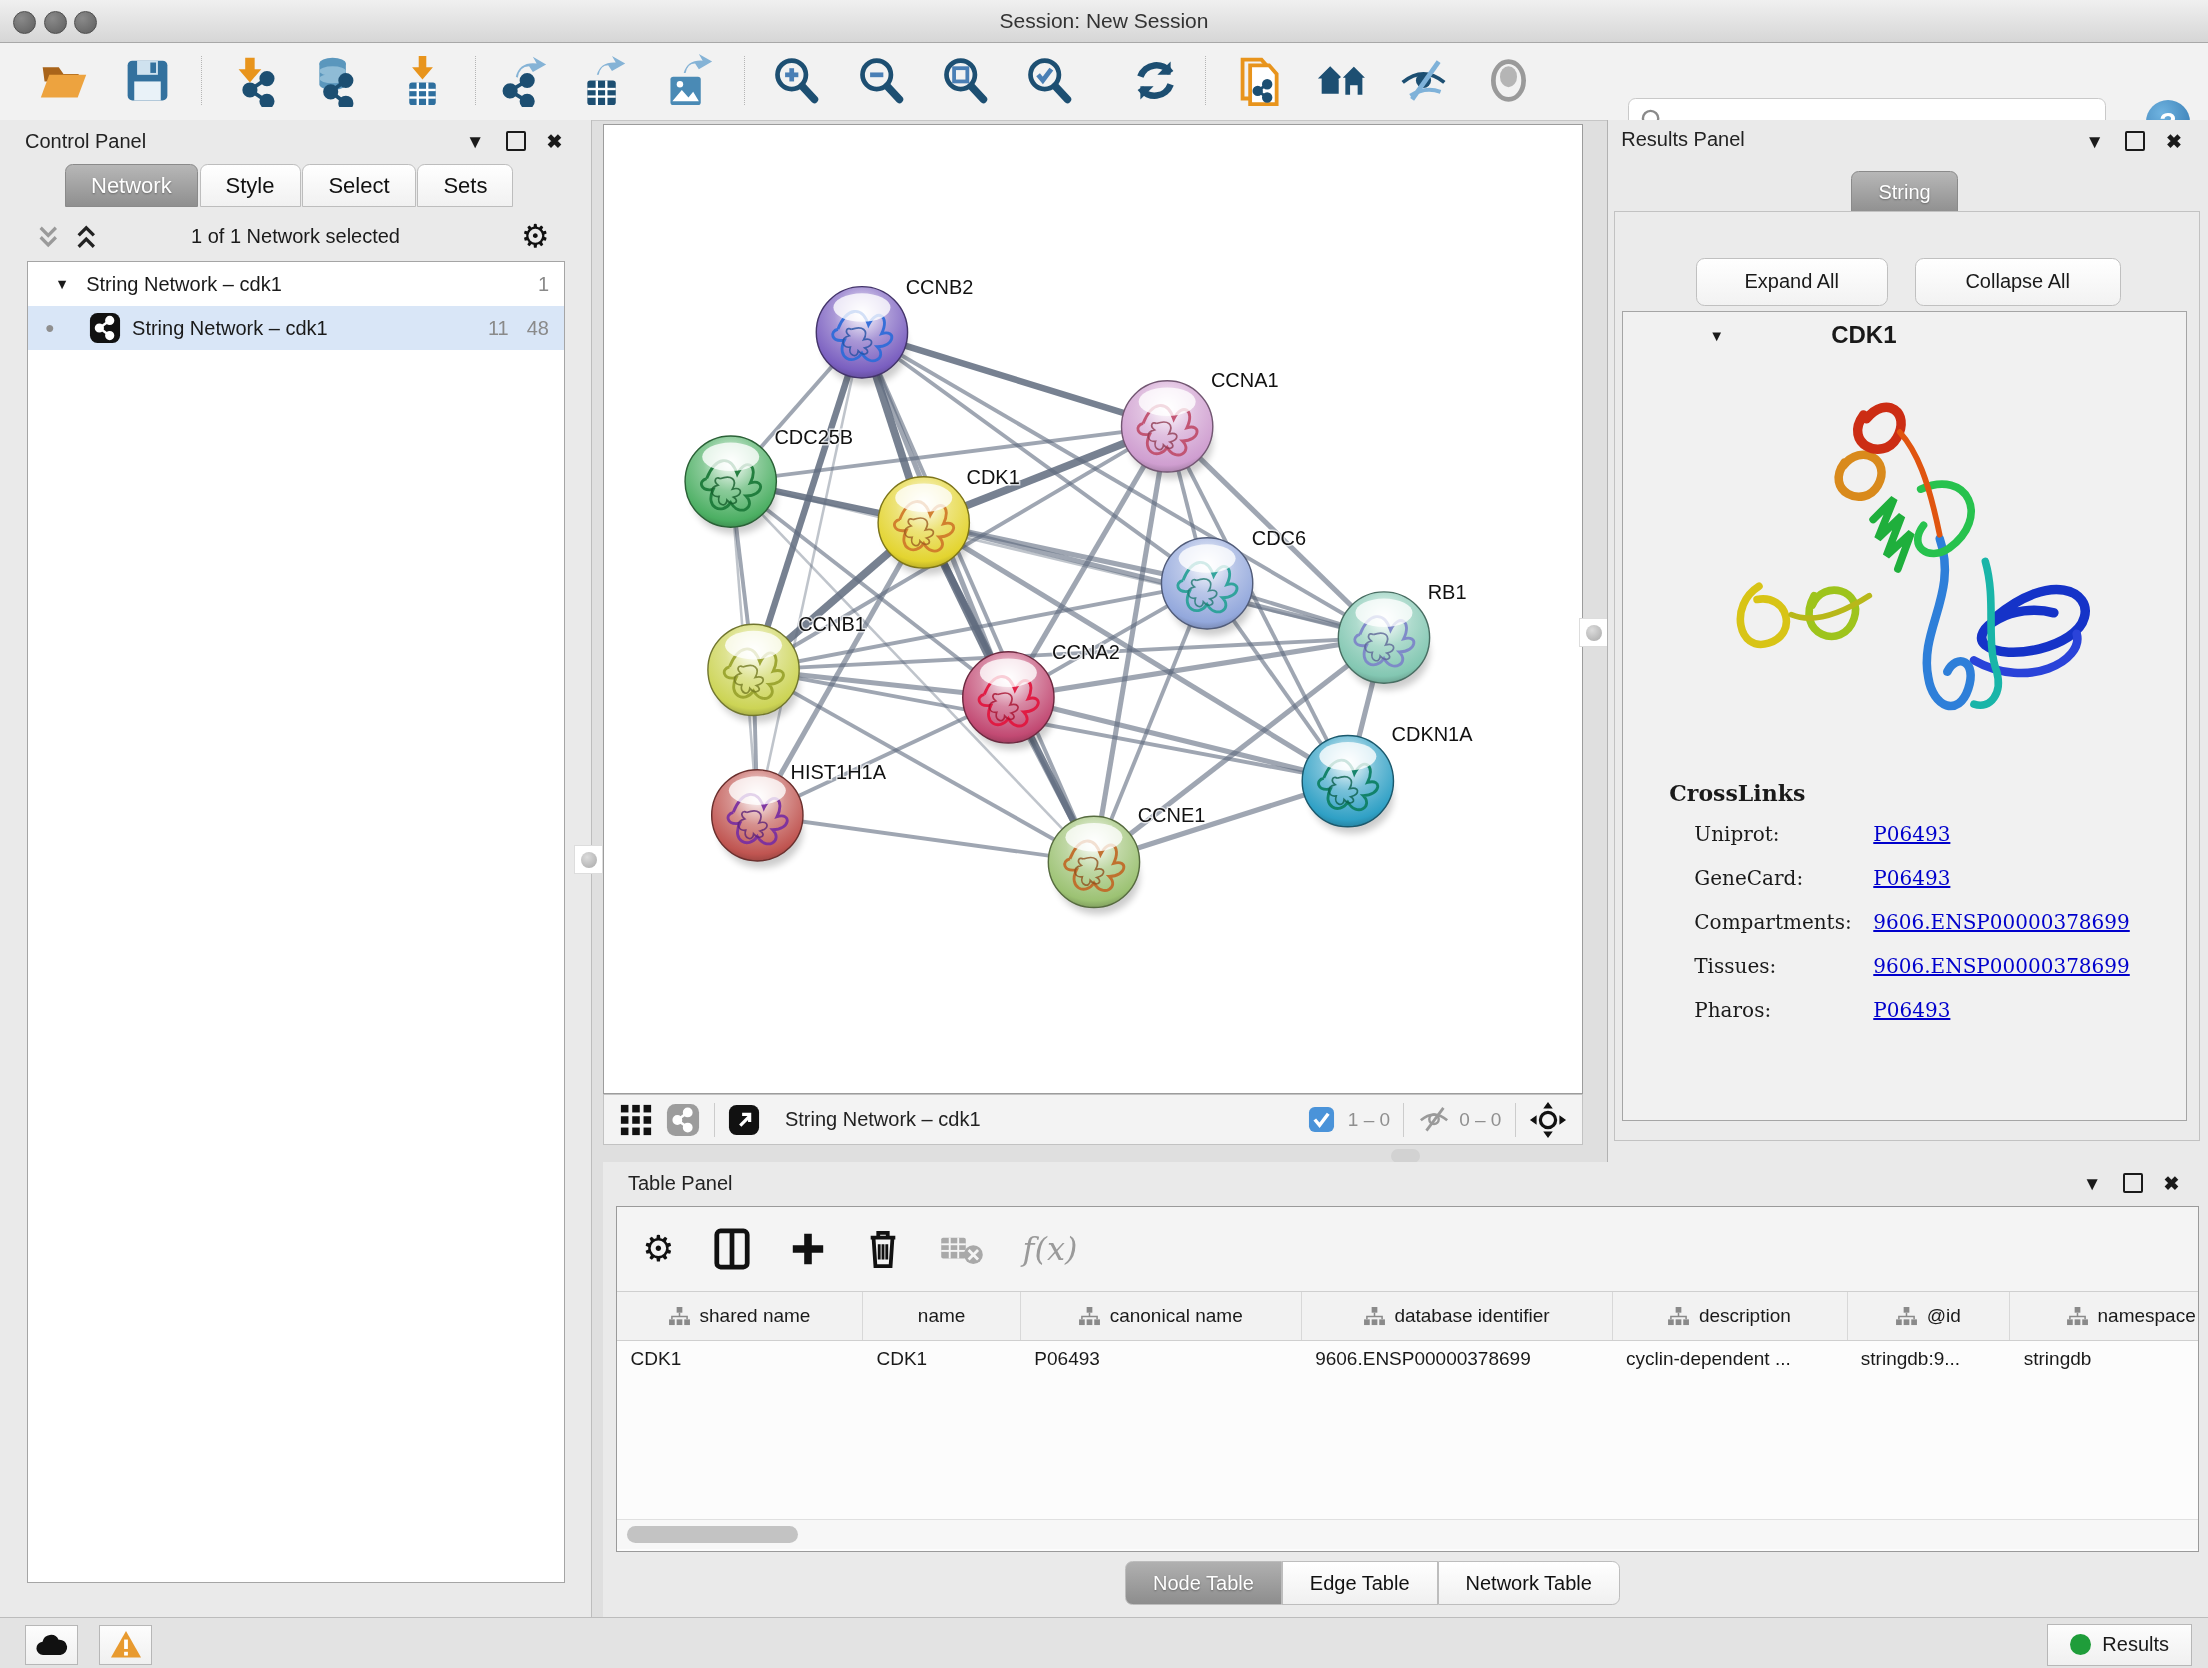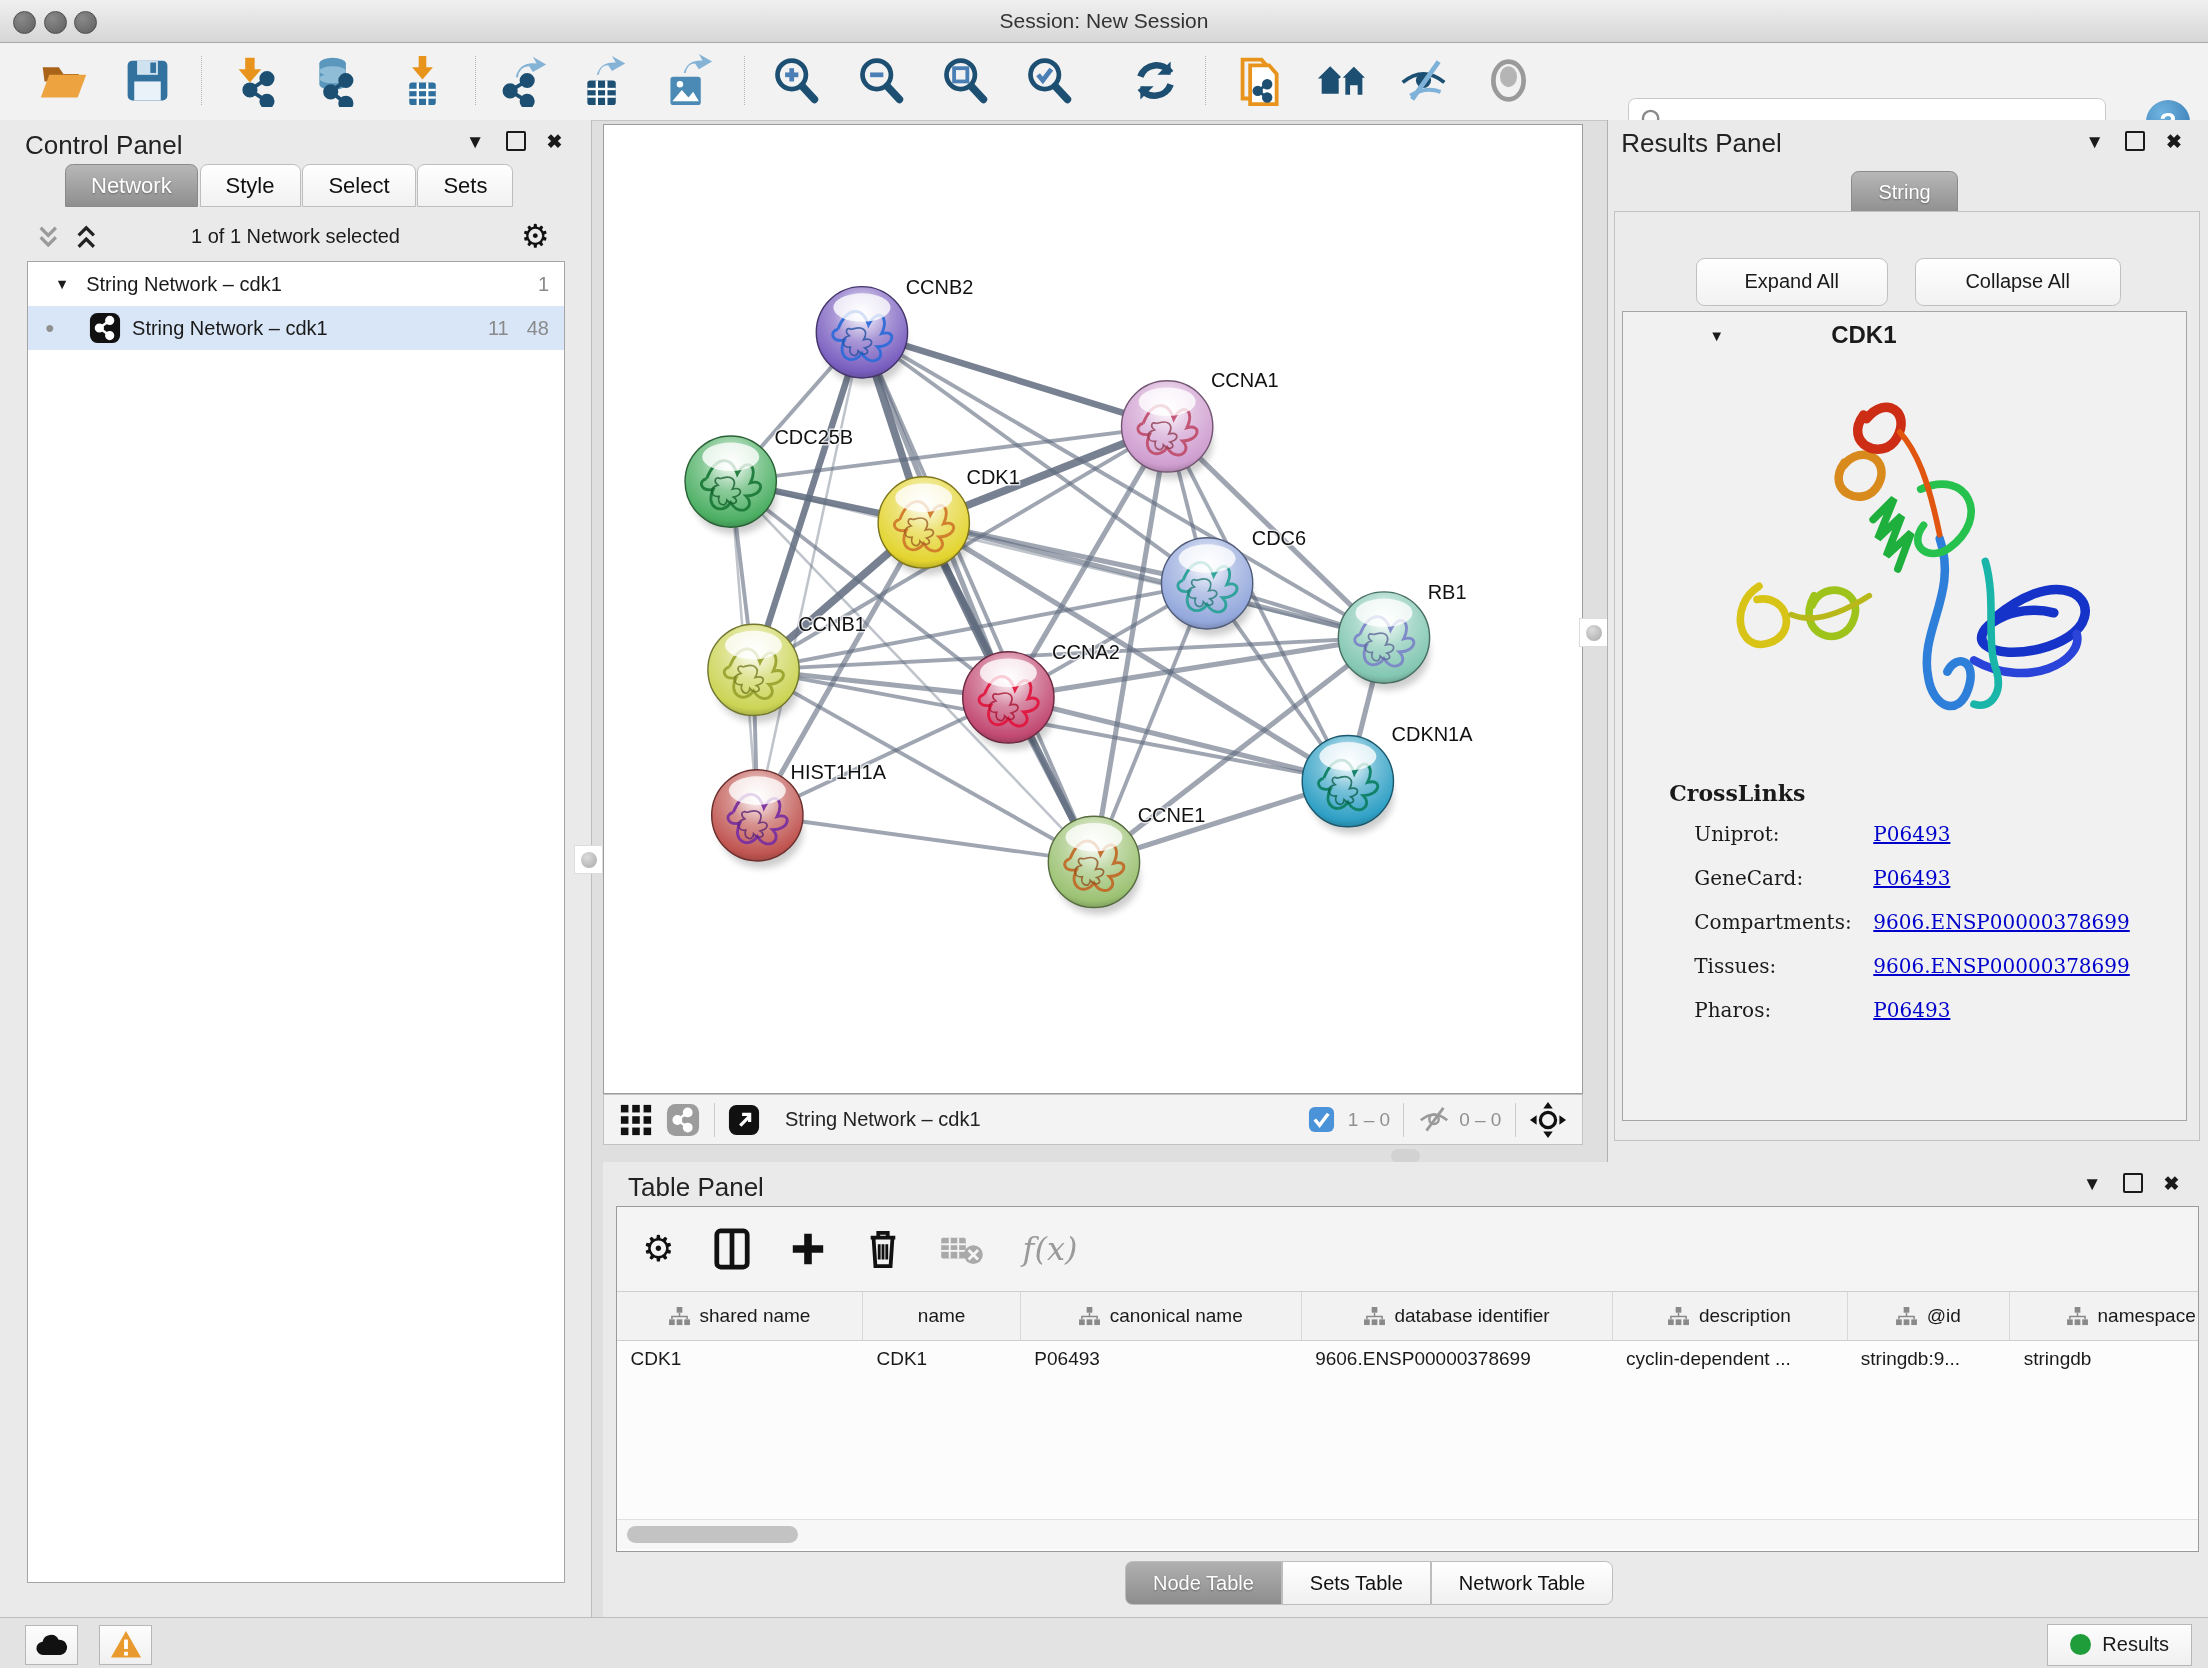--- a/index.html
+++ b/index.html
@@ -21,21 +21,21 @@
   .tsep{position:absolute;top:13.3px;height:49px;width:0;border-left:1.9px dotted #b5b5b5;}
   #search-box{left:1628px;top:55px;width:476px;height:42px;background:#fff;
       border:1.9px solid #c9c9c9;border-radius:7.6px;}
   #search-input{position:absolute;left:44px;top:1.9px;width:418px;height:34px;border:none;outline:none;
       font-size:19px;font-family:"Liberation Sans",sans-serif;background:transparent;}
   #help-btn{left:2146px;top:57px;width:44px;height:44px;border-radius:50%;
       background:radial-gradient(circle at 35% 30%,#6fb3e0,#2f74ad);color:#fff;text-align:center;
       line-height:44px;font-size:28.5px;font-weight:bold;}
 
   
-  .panel-title{font-size:26px;color:#222;}
+  .panel-title{font-size:20px;color:#222;}
   .win-icons{position:absolute;display:flex;gap:21px;align-items:center;color:#1a1a1a;}
   .wi{font-size:19px;line-height:19px;}
   .wi-sq{width:16px;height:16px;border:2.9px solid #1a1a1a;border-radius:1.9px;}
 
   
   #control-panel{left:0;top:120px;width:591px;height:1497px;background:#eaeaea;border-right:1px solid #bdbdbd;}
   .tabs-row{position:absolute;display:flex;}
   .tab{border:1px solid #bdbdbd;background:linear-gradient(#ffffff,#f1f1f1);border-radius:7.6px 7.6px 0 0;
        padding:7.6px 25px;font-size:22px;margin-right:1.9px;color:#111;}
   .tab.sel{background:linear-gradient(#b7b7b7,#8f8f8f);color:#fff;border-color:#8a8a8a;
@@ -807,21 +807,21 @@
         <div class="td" style="width: 243px;">stringdb</div>
       </div>
 
     <div id="tp-hscroll">
       <div id="tp-hthumb"></div>
     </div>
   </div>
 
   <div id="tp-tabs">
     <div class="tp-tab sel">Node Table</div>
-    <div class="tp-tab">Sets Table</div>
+    <div class="tp-tab">Edge Table</div>
     <div class="tp-tab">Network Table</div>
   </div>
 </div>
 
 <div id="status-bar" class="abs">
   <div class="sb-btn" style="left:25px">
     <svg width="34" height="25" viewBox="0 0 36 26">
       <path d="M9 24 a7 7 0 0 1 -1 -14 a9 9 0 0 1 17 -2 a6.5 6.5 0 0 1 2 16 Z" fill="#111"></path>
     </svg>
   </div>

